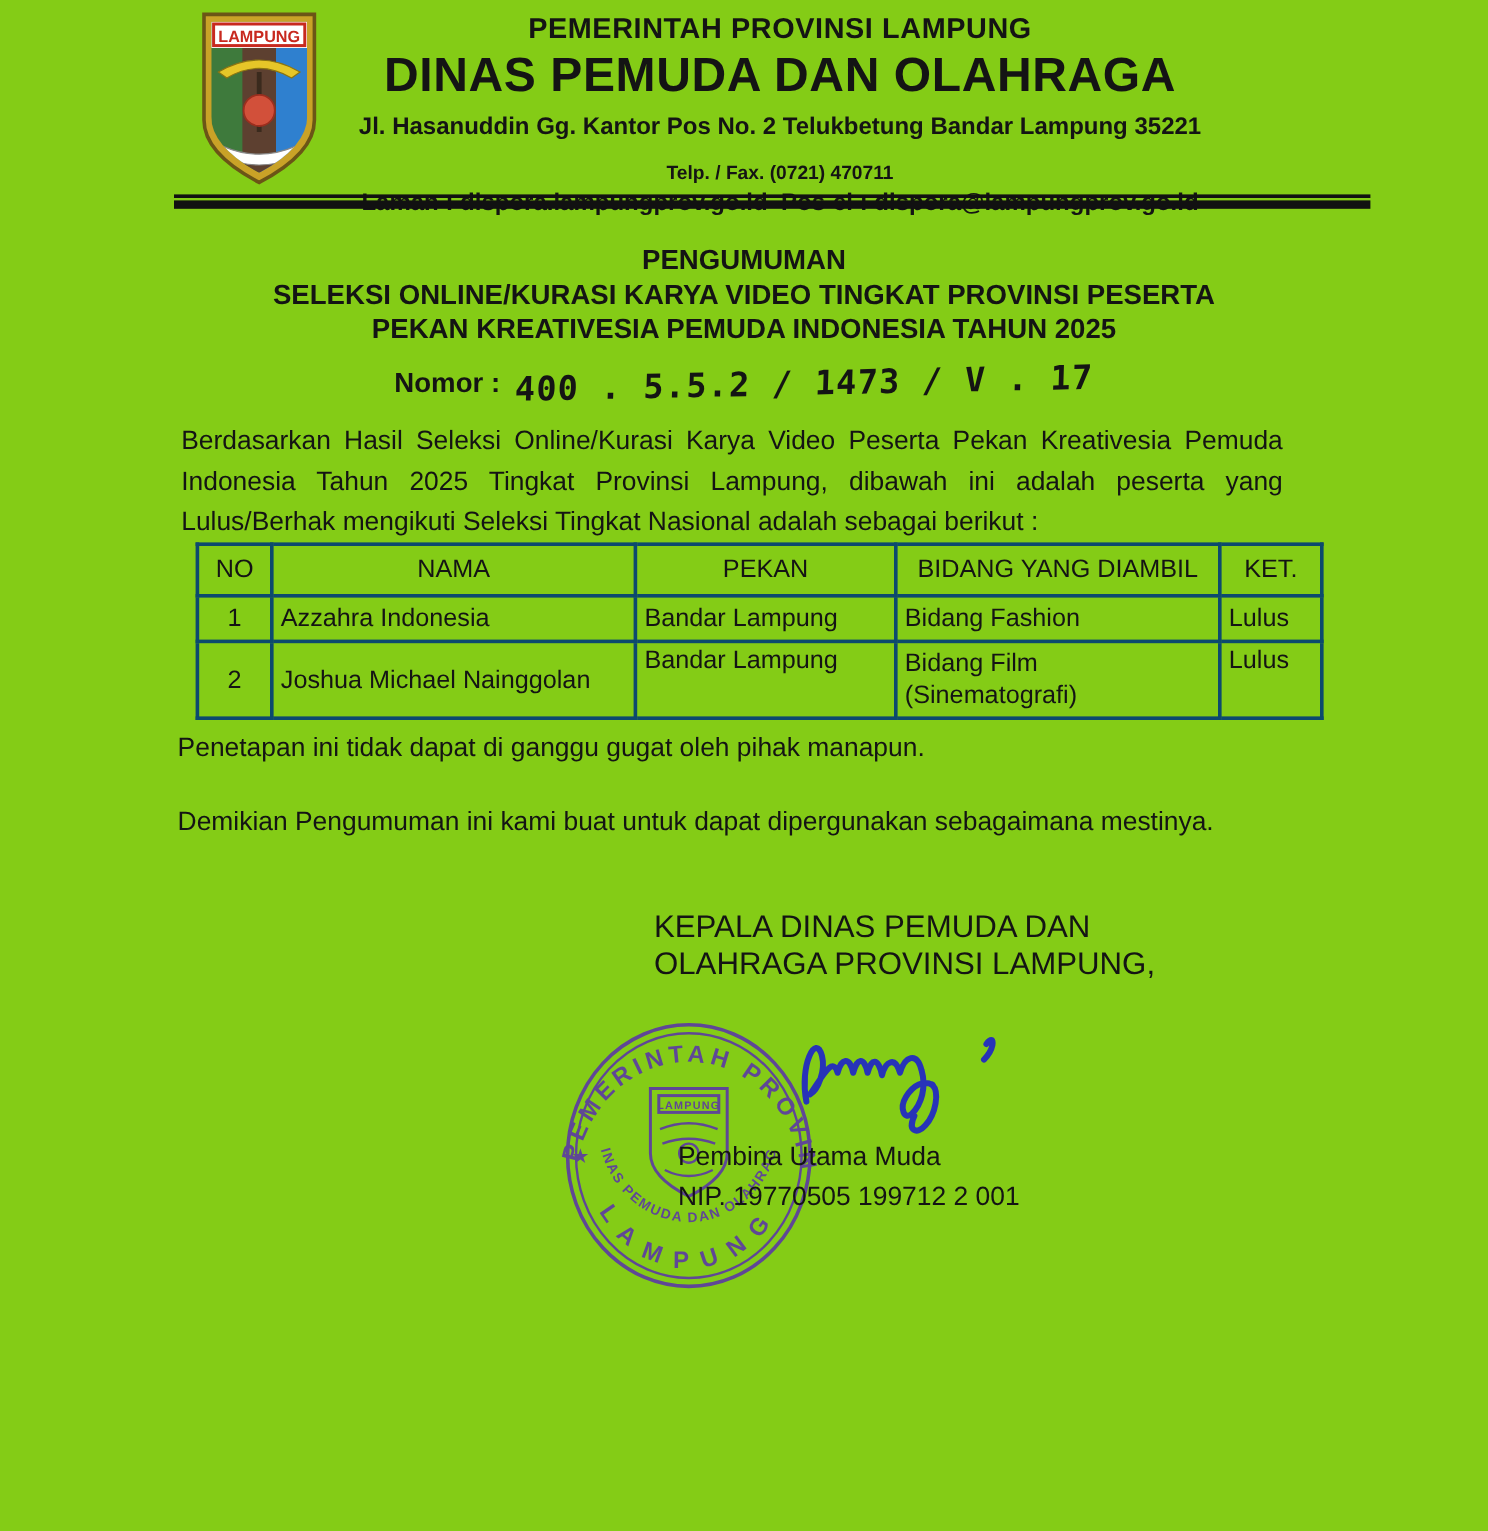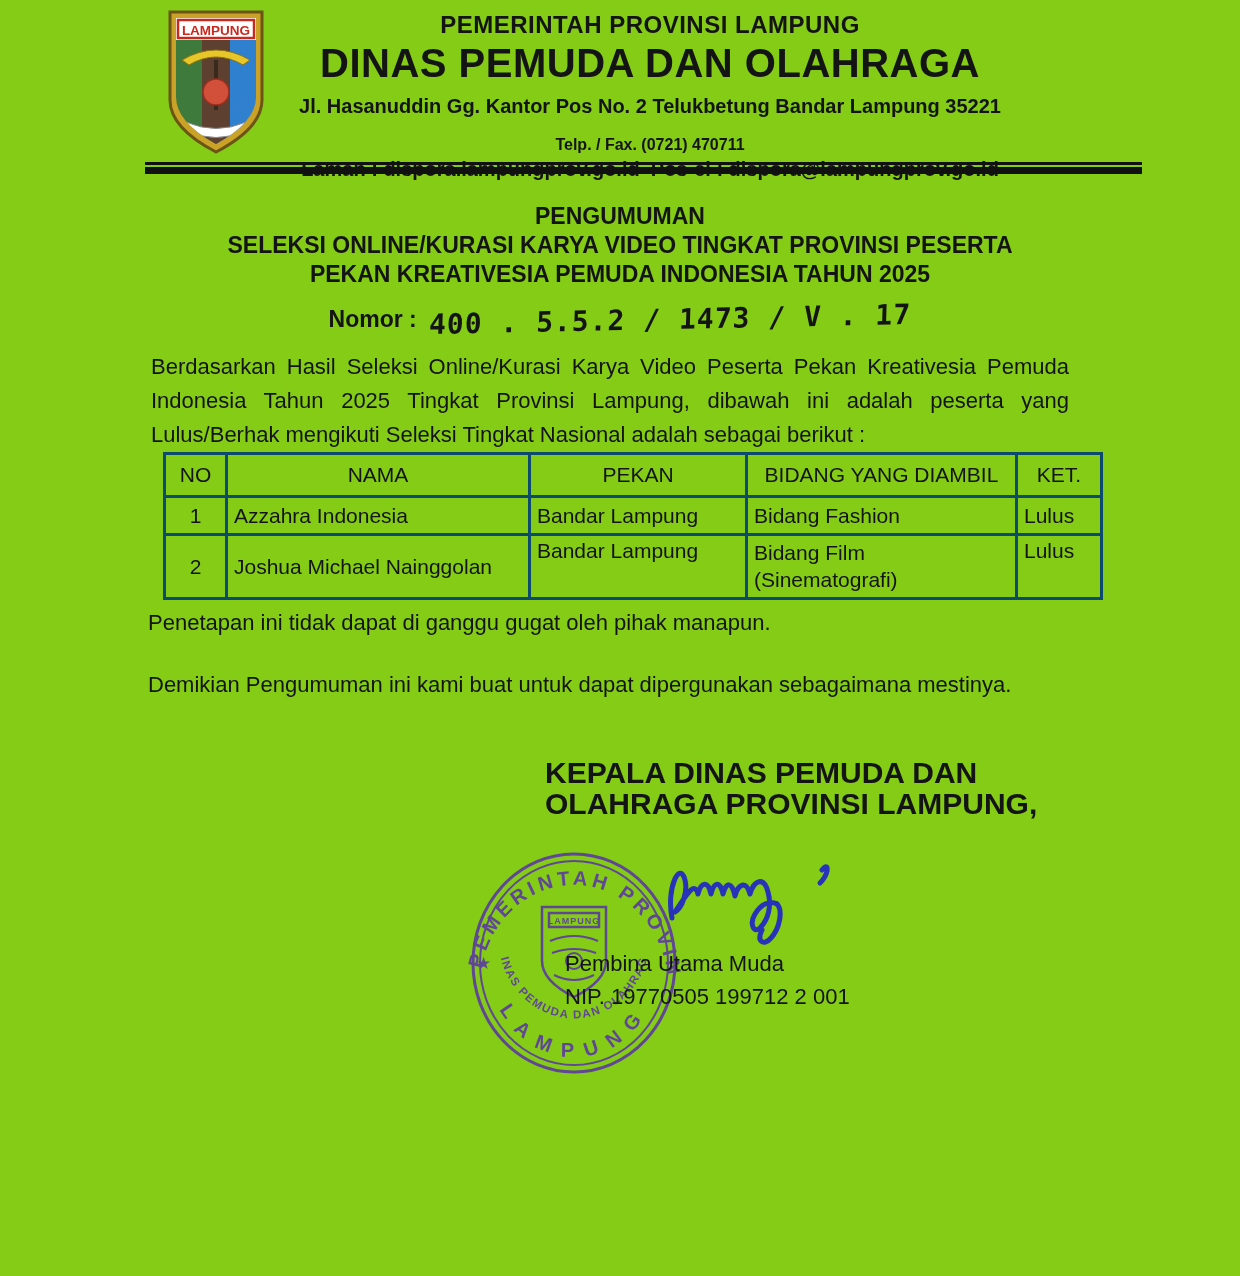--- a/index.html
+++ b/index.html
@@ -48,21 +48,21 @@
   .tbl th{height:36px;text-align:center;vertical-align:middle;}
   .tbl td{vertical-align:middle;}
   .r1 td{height:31px;}
   .r2 td{height:56px;}
   .c-no{text-align:center;}
   .c-nama,.c-asal,.c-bidang,.c-ket{text-align:left;padding-left:10px;}
   .vtop{vertical-align:top !important;padding-top:3px !important;}
   .bidang-wrap{max-width:195px;line-height:27px;}
 
   
-  .kepala{position:absolute;left:545px;top:757px;font-size:30px;font-weight:bold;line-height:31px;}
+  .kepala{position:absolute;left:545px;top:757px;font-size:26px;font-weight:normal;line-height:31px;}
   .stamp{position:absolute;left:466px;top:849px;width:216px;height:232px;opacity:.88;}
   .sig{position:absolute;left:656px;top:854px;width:190px;height:100px;}
   .signer{position:absolute;left:565px;top:941px;}
   .signer-name{font-size:22px;font-weight:bold;border-bottom:3px solid #111;
                padding-bottom:2px;display:inline-block;letter-spacing:.3px;}
   .signer-rank{font-size:22px;margin-top:10px;}
   .signer-nip{font-size:22px;margin-top:7px;}
 </style>
 </head>
 <body>

